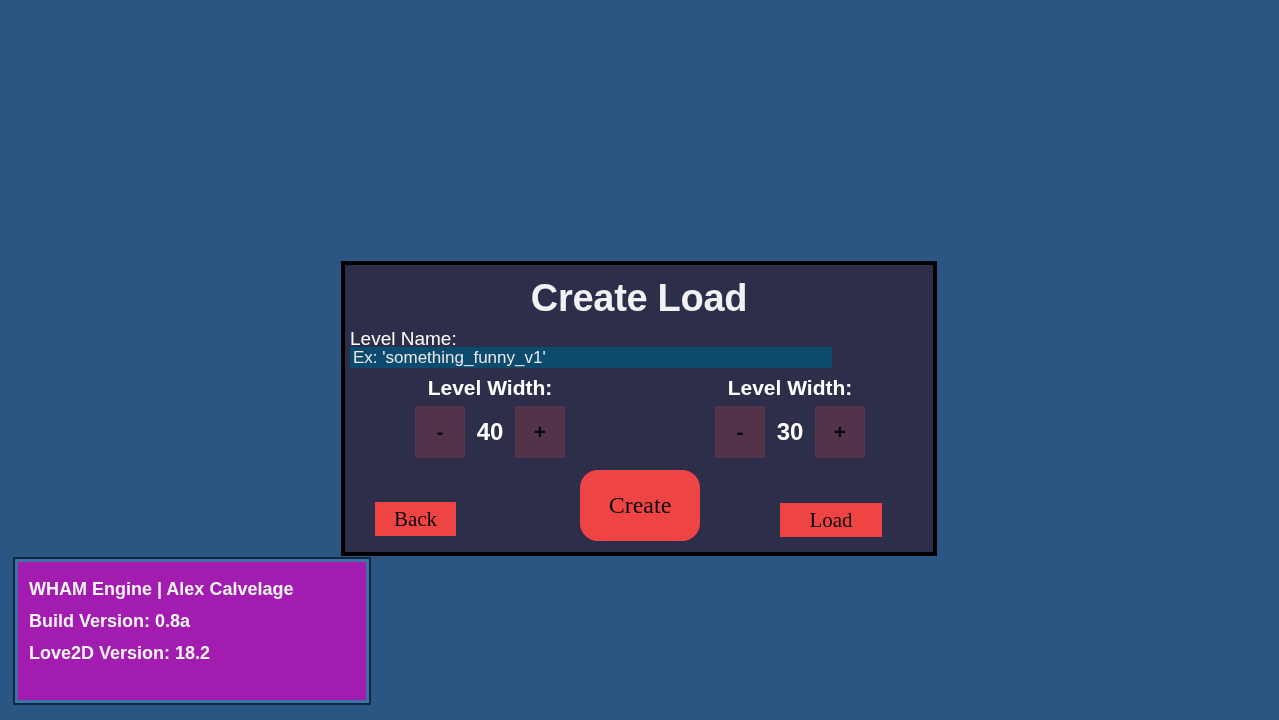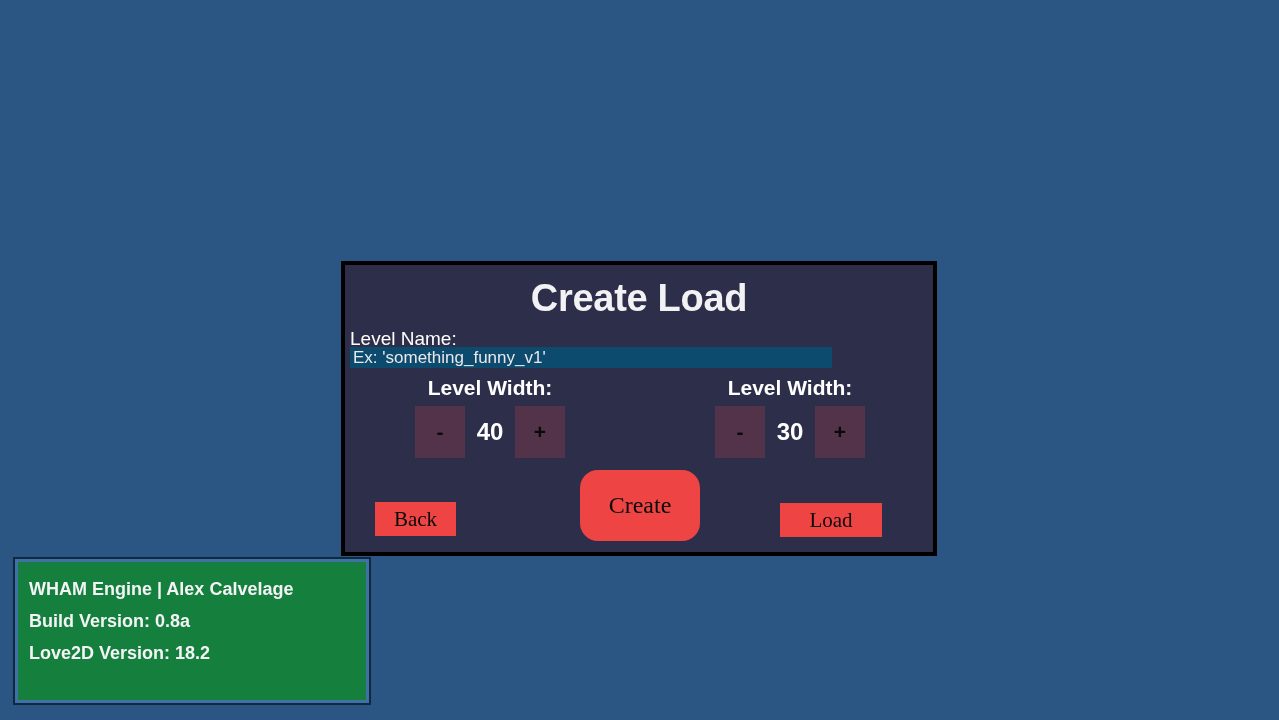--- a/index.html
+++ b/index.html
@@ -174,21 +174,21 @@
     font-size: 21px;
   }
 
   
   #build-info-box {
     position: absolute;
     left: 15px;
     top: 559px;
     width: 354px;
     height: 144px;
-    background: #15803d;
+    background: #a21caf;
     border: 3px solid #3e72a6;
     outline: 2px solid #11293f;
     box-sizing: border-box;
     padding: 11px 11px 0 11px;
   }
   .build-info-line {
     color: #f4f4f6;
     font-size: 18px;
     font-weight: bold;
     line-height: 32px;

